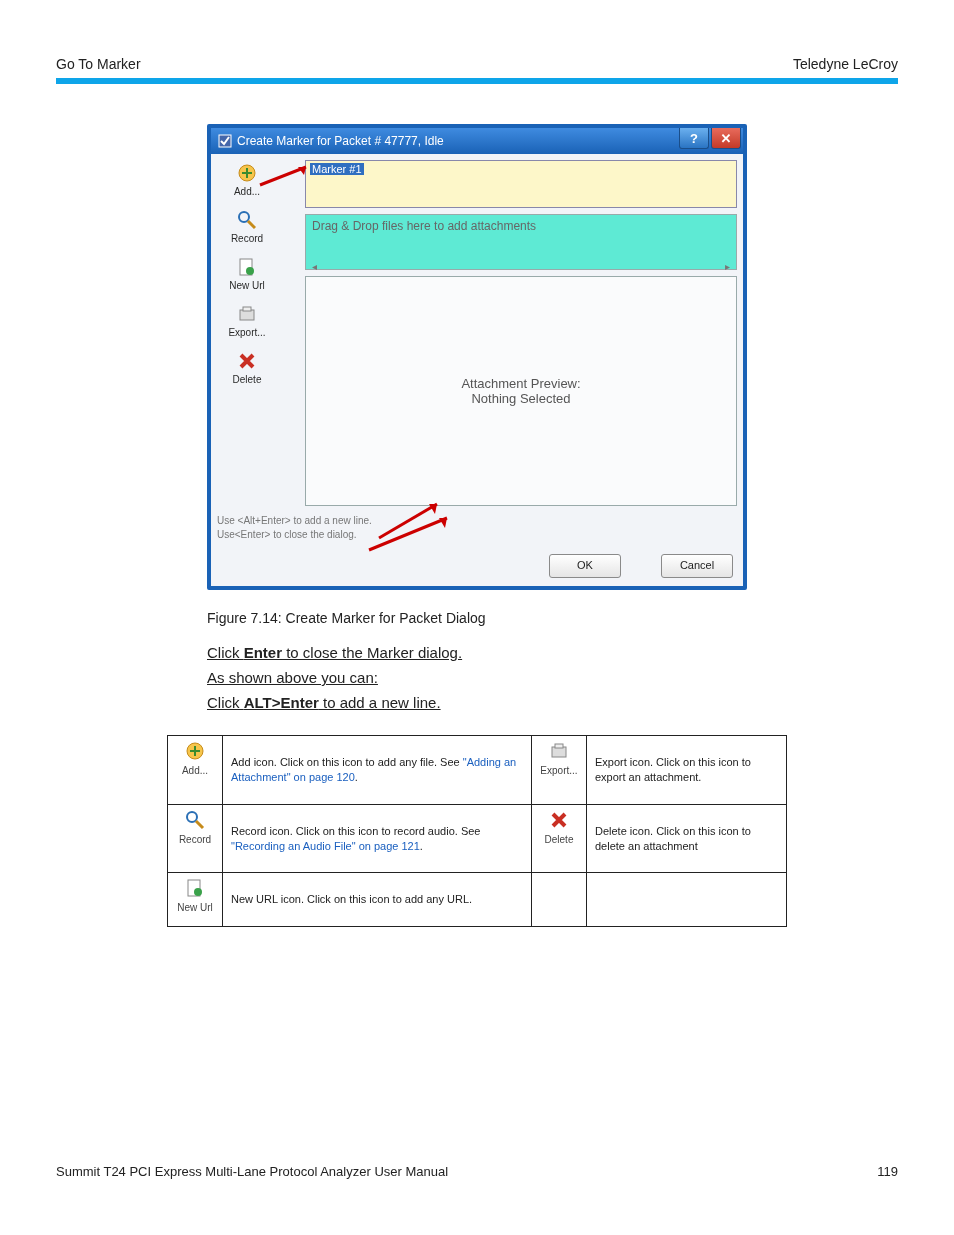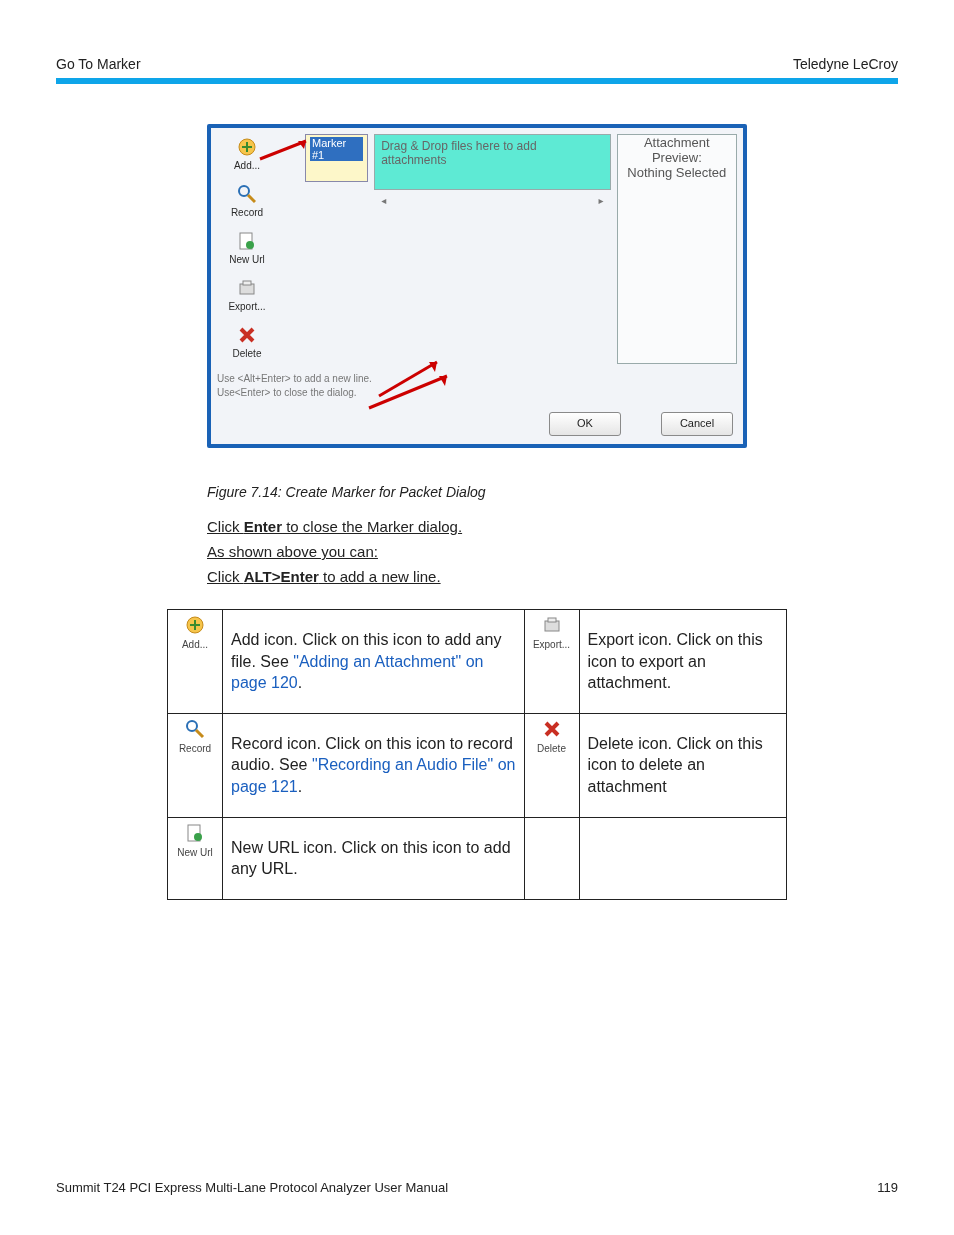--- a/index.html
+++ b/index.html
@@ -12,55 +12,72 @@
   .titlebar .ticon{width:16px;height:16px;margin:0 4px 0 6px;display:flex;align-items:center;justify-content:center;}
   .titlebar .ticon svg{display:block;}
   .winbtns{position:absolute;right:2px;top:0;display:flex;gap:2px;}
   .winbtn{width:28px;height:20px;border:1px solid #1a4e8a;border-top:none;background:linear-gradient(#6bb0ef,#2a74c3);display:flex;align-items:center;justify-content:center;color:#fff;font-weight:bold;font-size:13px;border-radius:0 0 3px 3px;}
   .winbtn.close{background:linear-gradient(#e86b5c,#c43a28);}
   .dlg-body{padding:6px 6px 8px 6px;background:#f2f4f8;}
   .cols{display:flex;gap:8px;}
   .lcol{width:60px;display:flex;flex-direction:column;align-items:center;gap:12px;padding-top:2px;}
   .ticon-btn{display:flex;flex-direction:column;align-items:center;gap:2px;font-size:10px;color:#2a2a2a;}
   .ticon-btn .glyph{width:22px;height:22px;display:flex;align-items:center;justify-content:center;}
-  .rcol{flex:1;display:flex;gap:6px;padding-left:20px;}
+  .rcol{flex:1;display:flex;flex-direction:column;gap:6px;padding-left:20px;}
   .marker-input{border:1px solid #88a;background:#fdf7c9;padding:2px 4px;height:48px;box-sizing:border-box;font-family:Tahoma,Arial,sans-serif;font-size:11px;color:#222;position:relative;}
   .marker-text{background:#2f6fc0;color:#fff;padding:0 2px;display:inline-block;font-size:11px;}
   .drop-area{border:1px solid #9aa;background:#5eead4;height:56px;box-sizing:border-box;padding:4px 6px;font-size:12px;color:#666;position:relative;}
   .drop-scroll{display:flex;justify-content:space-between;font-size:10px;color:#777;margin-top:28px;}
-  .preview{border:1px solid #9aa;background:#fafbfc;height:230px;box-sizing:border-box;display:flex;flex-direction:column;align-items:center;font-size:13px;color:#555;text-align:center;}
+  .preview{border:1px solid #9aa;background:#fafbfc;height:230px;box-sizing:border-box;display:flex;flex-direction:column;align-items:center;justify-content:center;font-size:13px;color:#555;text-align:center;}
   .dlg-foot{display:flex;align-items:flex-start;padding-top:8px;gap:12px;flex-direction:column;}
   .hints{font-size:10px;color:#777;line-height:14px;}
   .foot-btns{margin-left:auto;display:flex;gap:8px;padding-right:4px;}
   .foot-btn{min-width:70px;height:22px;font-size:11px;border:1px solid #8a8a8a;background:linear-gradient(#fff,#e5e5e5);border-radius:3px;text-align:center;line-height:20px;margin-left:32px;}
   
   .arrow{position:absolute;pointer-events:none;}
   
   .body-text{font-size:15px;color:#222;margin:18px 0 0 0;}
   .body-text p{margin:8px 0;text-decoration:underline;}
-  .caption{font-size:14px;margin-top:36px;font-style:italic;}
+  .caption{font-size:14px;margin-top:20px;}
   
   table.icons{border-collapse:collapse;margin:24px auto 0 auto;width:620px;}
-  table.icons td{border:1px solid #222;vertical-align:top;padding:19px 8px;font-size:16px;line-height:1.35;}
+  table.icons td{border:1px solid #222;vertical-align:top;padding:19px 8px;font-size:11px;line-height:1.35;}
   table.icons td.iconcell{width:46px;text-align:center;font-size:10px;color:#444;padding:4px 4px;}
   table.icons td.iconcell .glyph{width:22px;height:22px;margin:0 auto 2px auto;display:flex;align-items:center;justify-content:center;}
   a.link{color:#1a5fbf;text-decoration:none;}
-  .page-footer{position:absolute;bottom:40px;left:56px;right:56px;display:flex;justify-content:space-between;font-size:13px;color:#222;}
+  .page-footer{position:absolute;bottom:56px;left:56px;right:56px;display:flex;justify-content:space-between;font-size:13px;color:#222;}
 </style>
 </head>
 <body>
 
 <div class="page">
   <div class="page-header">
     <span>Go To Marker</span>
     <span>Teledyne LeCroy</span>
   </div>
 
   <div class="fig-wrap">
     <div class="dlg">
+      <div class="titlebar">
+        <span class="ticon">
+          <svg width="14" height="14">
+              <rect x="1" y="1" width="12" height="12" fill="#46a" stroke="#fff"></rect>
+              <path d="M3 7 L6 10 L11 3" stroke="#fff" fill="none" stroke-width="2"></path>
+            </svg>
+        </span>
+        <span>Create Marker for Packet # 47777, Idle</span>
+        <div class="winbtns">
+          <div class="winbtn">
+              <span>?</span>
+            </div>
+          <div class="winbtn close">
+              <span>✕</span>
+            </div>
+        </div>
+      </div>
       <div class="dlg-body">
         <div class="cols">
           <div class="lcol">
             <div class="ticon-btn">
               <span class="glyph">
                 <svg width="20" height="20">
                     <circle cx="10" cy="10" r="8" fill="#f6c54b" stroke="#c68b1a"></circle>
                     <path d="M10 5 v10 M5 10 h10" stroke="#3a8b2f" stroke-width="2"></path>
                   </svg>
               </span>

